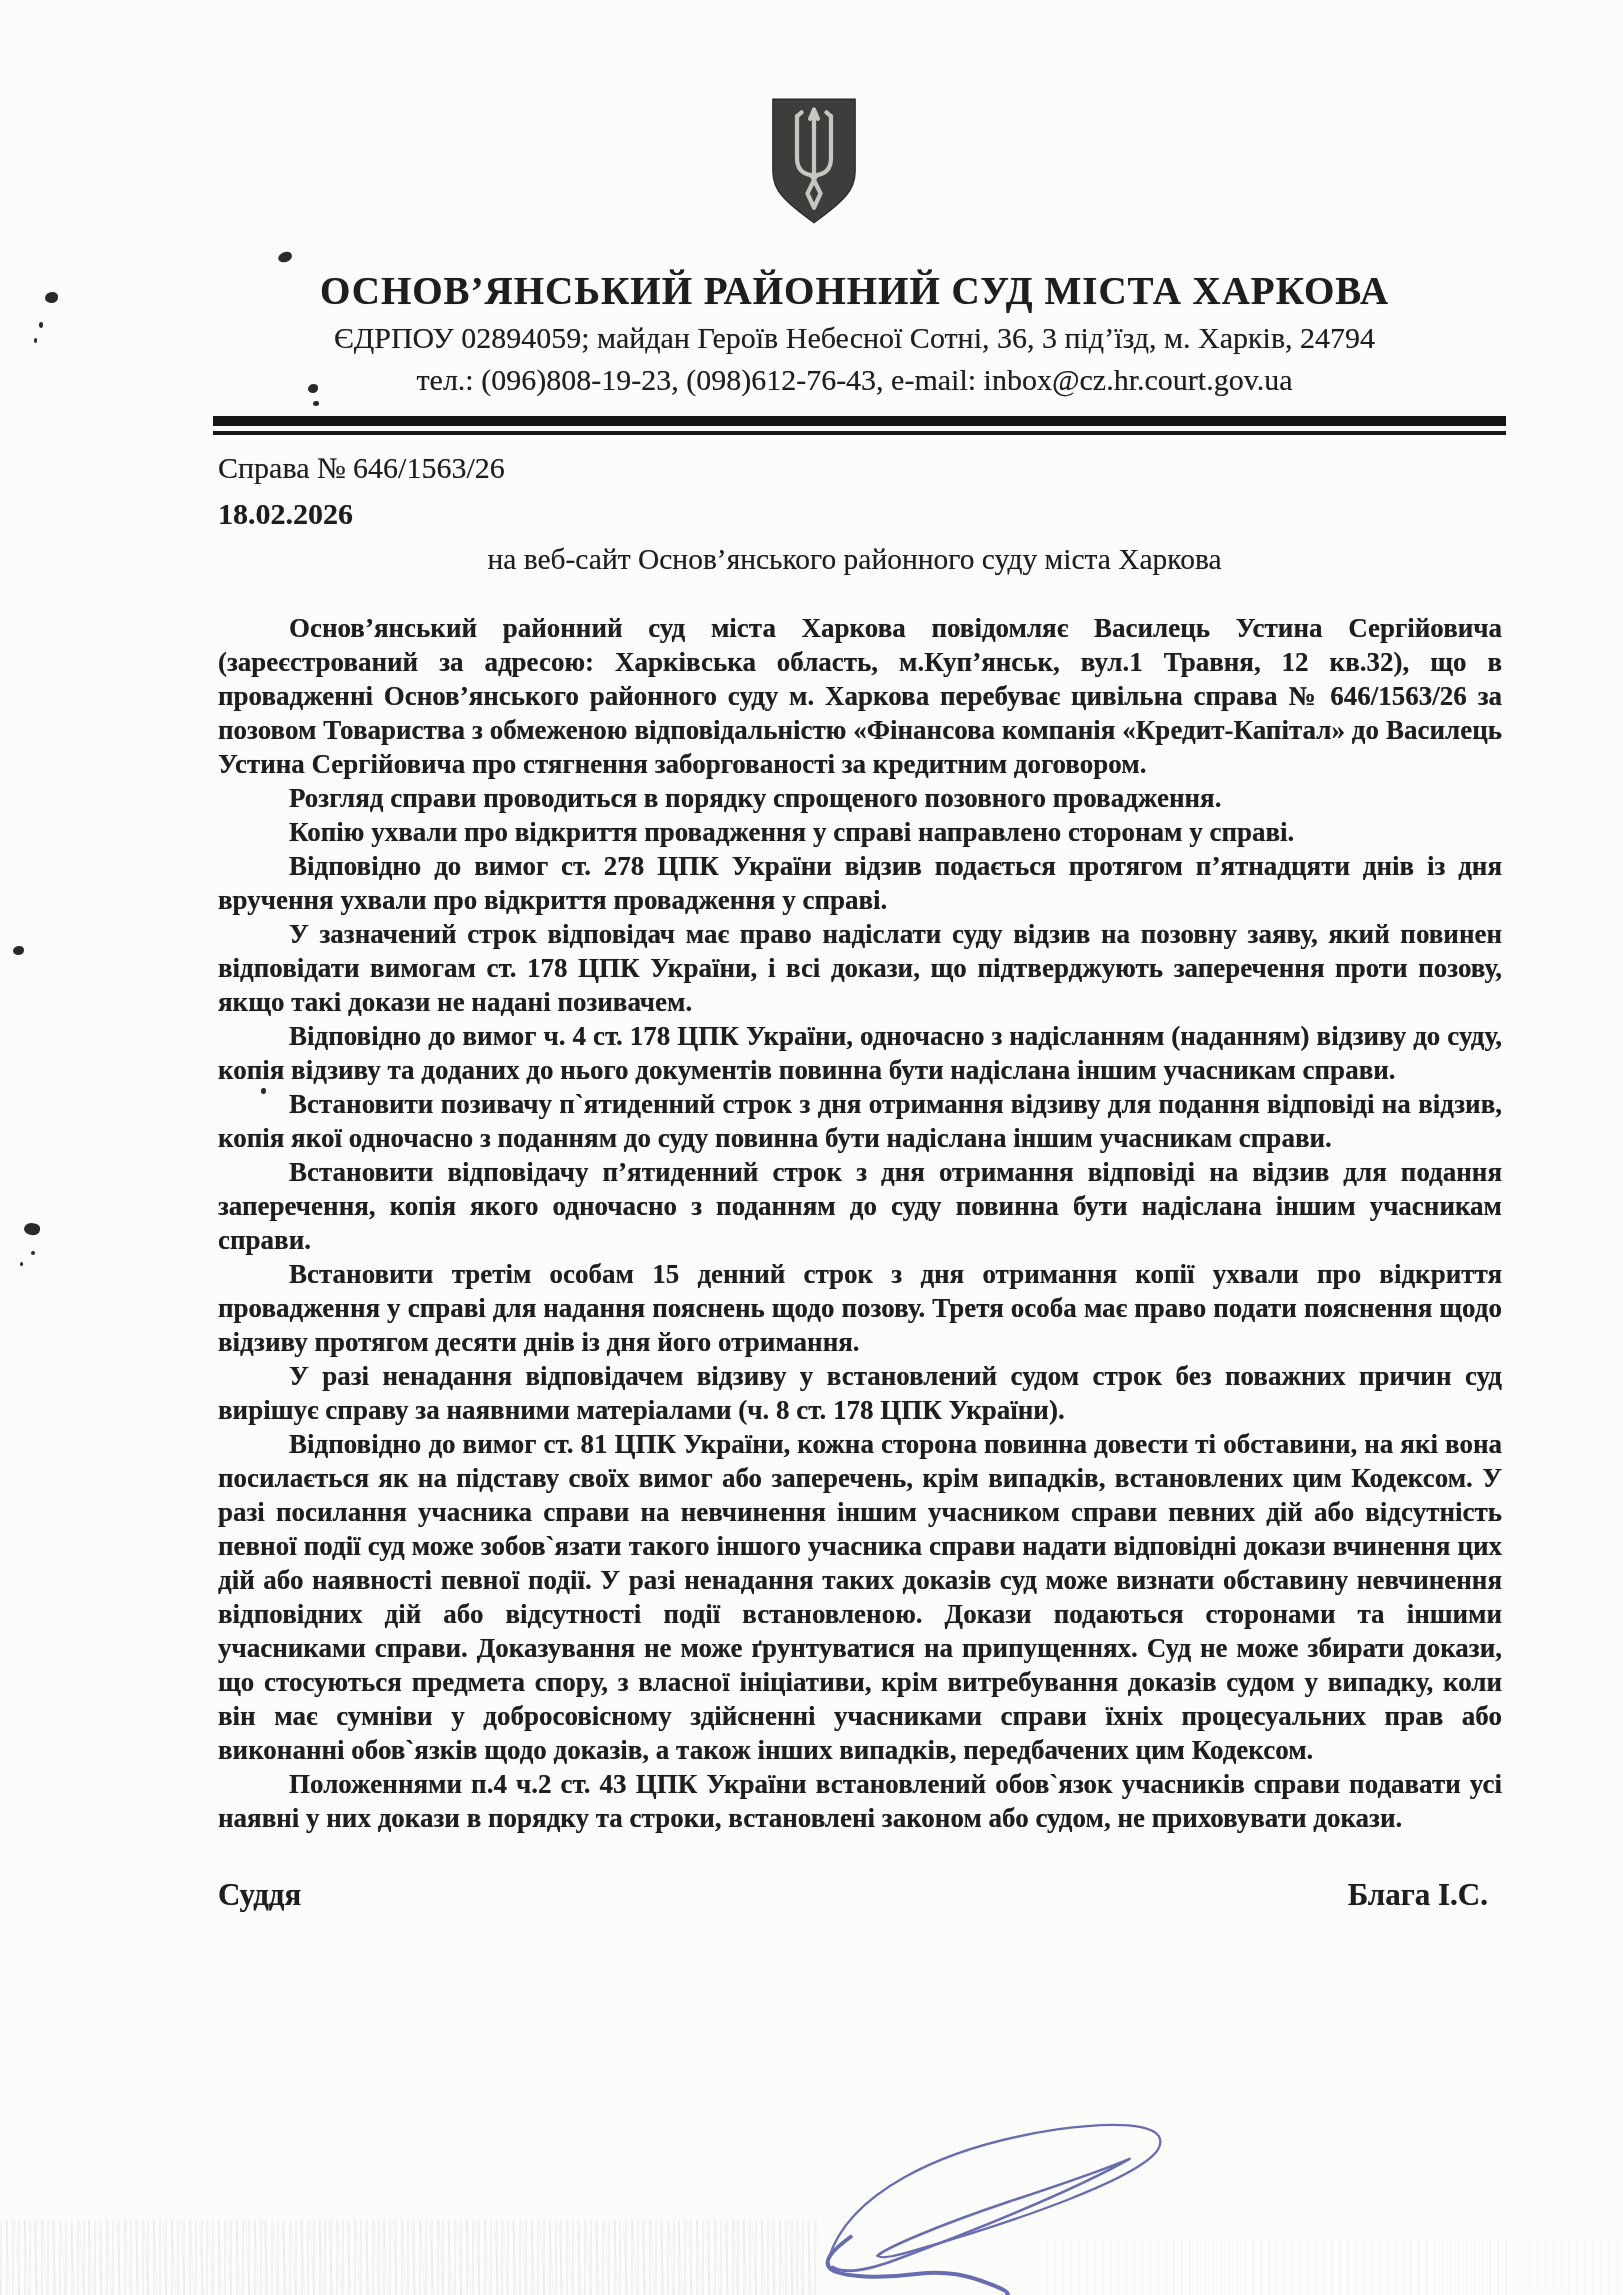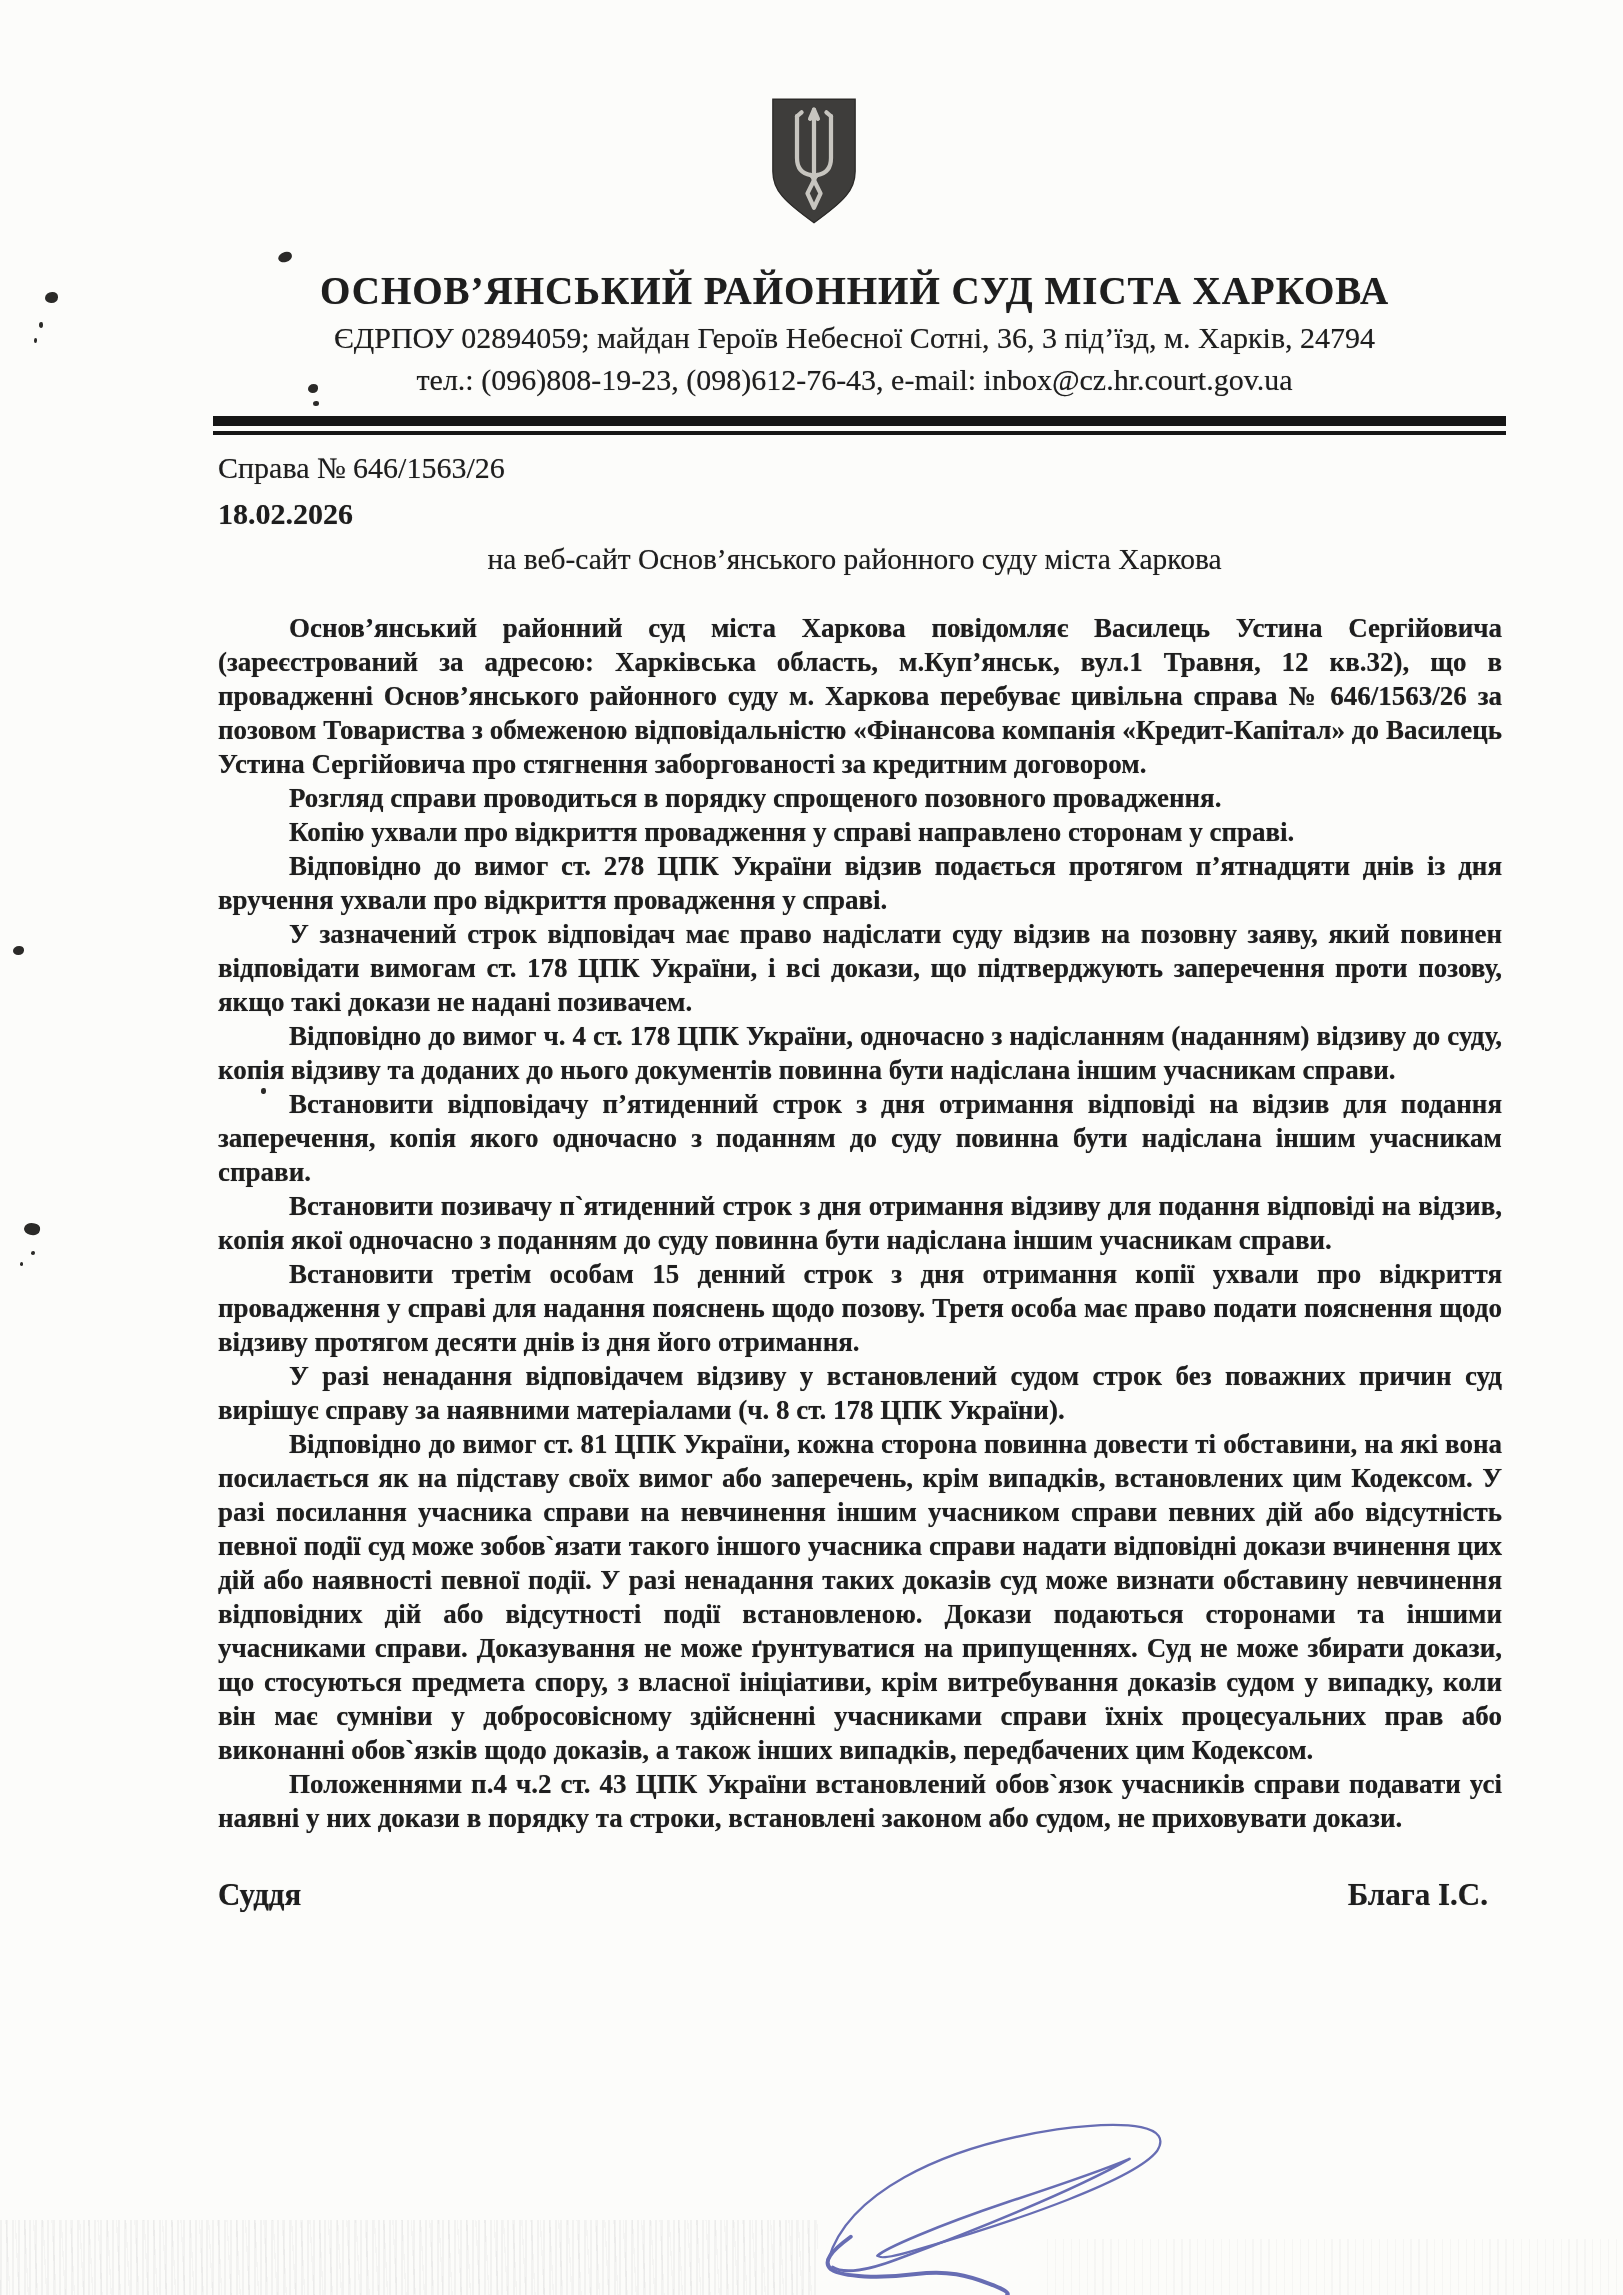--- a/index.html
+++ b/index.html
@@ -105,22 +105,22 @@
 
   <div class="doc-subtitle">на веб-сайт Основ’янського районного суду міста Харкова</div>
 
   <div class="body-text">
       <p>Основ’янський районний суд міста Харкова повідомляє Василець Устина Сергійовича (зареєстрований за адресою: Харківська область, м.Куп’янськ, вул.1 Травня, 12 кв.32), що в провадженні Основ’янського районного суду м. Харкова перебуває цивільна справа № 646/1563/26 за позовом Товариства з обмеженою відповідальністю «Фінансова компанія «Кредит-Капітал» до Василець Устина Сергійовича про стягнення заборгованості за кредитним договором.</p>
       <p>Розгляд справи проводиться в порядку спрощеного позовного провадження.</p>
       <p>Копію ухвали про відкриття провадження у справі направлено сторонам у справі.</p>
       <p>Відповідно до вимог ст. 278 ЦПК України відзив подається протягом п’ятнадцяти днів із дня вручення ухвали про відкриття провадження у справі.</p>
       <p>У зазначений строк відповідач має право надіслати суду відзив на позовну заяву, який повинен відповідати вимогам ст. 178 ЦПК України, і всі докази, що підтверджують заперечення проти позову, якщо такі докази не надані позивачем.</p>
       <p>Відповідно до вимог ч. 4 ст. 178 ЦПК України, одночасно з надісланням (наданням) відзиву до суду, копія відзиву та доданих до нього документів повинна бути надіслана іншим учасникам справи.</p>
+      <p>Встановити позивачу п`ятиденний строк з дня отримання відзиву для подання відповіді на відзив, копія якої одночасно з поданням до суду повинна бути надіслана іншим учасникам справи.</p>
       <p>Встановити відповідачу п’ятиденний строк з дня отримання відповіді на відзив для подання заперечення, копія якого одночасно з поданням до суду повинна бути надіслана іншим учасникам справи.</p>
-      <p>Встановити позивачу п`ятиденний строк з дня отримання відзиву для подання відповіді на відзив, копія якої одночасно з поданням до суду повинна бути надіслана іншим учасникам справи.</p>
       <p>Встановити третім особам 15 денний строк з дня отримання копії ухвали про відкриття провадження у справі для надання пояснень щодо позову. Третя особа має право подати пояснення щодо відзиву протягом десяти днів із дня його отримання.</p>
       <p>У разі ненадання відповідачем відзиву у встановлений судом строк без поважних причин суд вирішує справу за наявними матеріалами (ч. 8 ст. 178 ЦПК України).</p>
       <p>Відповідно до вимог ст. 81 ЦПК України, кожна сторона повинна довести ті обставини, на які вона посилається як на підставу своїх вимог або заперечень, крім випадків, встановлених цим Кодексом. У разі посилання учасника справи на невчинення іншим учасником справи певних дій або відсутність певної події суд може зобов`язати такого іншого учасника справи надати відповідні докази вчинення цих дій або наявності певної події. У разі ненадання таких доказів суд може визнати обставину невчинення відповідних дій або відсутності події встановленою. Докази подаються сторонами та іншими учасниками справи. Доказування не може ґрунтуватися на припущеннях. Суд не може збирати докази, що стосуються предмета спору, з власної ініціативи, крім витребування доказів судом у випадку, коли він має сумніви у добросовісному здійсненні учасниками справи їхніх процесуальних прав або виконанні обов`язків щодо доказів, а також інших випадків, передбачених цим Кодексом.</p>
       <p>Положеннями п.4 ч.2 ст. 43 ЦПК України встановлений обов`язок учасників справи подавати усі наявні у них докази в порядку та строки, встановлені законом або судом, не приховувати докази.</p>
     </div>
 
   <div class="footer">
     <div>Суддя</div>
     <div>Блага І.С.</div>
   </div>

